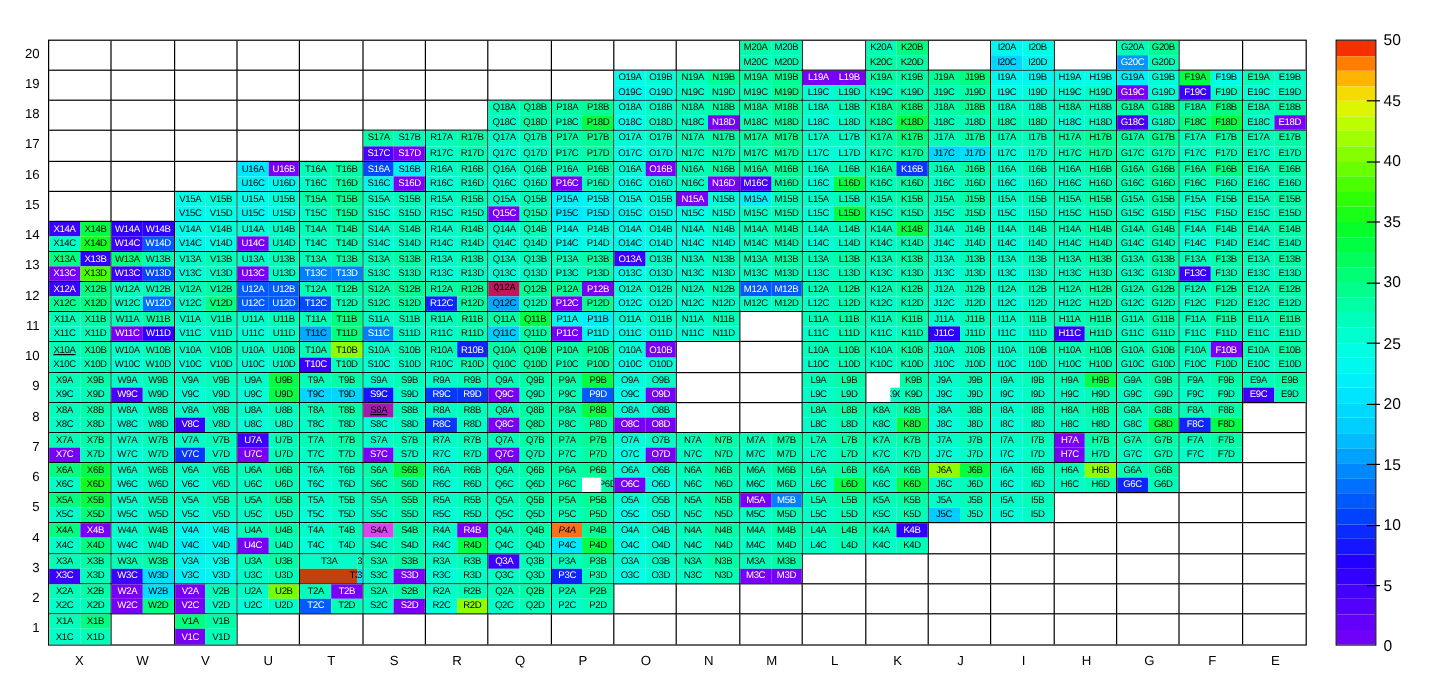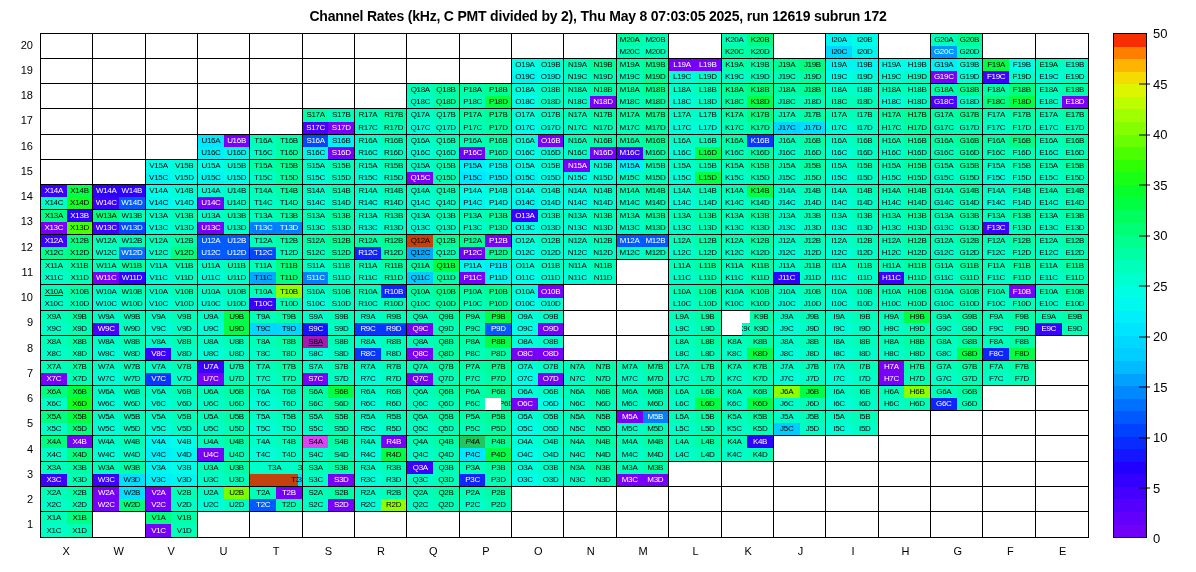--- a/index.html
+++ b/index.html
@@ -39,21 +39,20 @@
   .cbt{position:absolute;left:4px;font-size:13px;transform:translateY(-50%);}
   .cbt-mark{position:absolute;left:-14px;top:50%;width:11px;height:1px;
             background:#000;}
   #cbar-left-tick{position:absolute;left:1104px;top:33px;width:9px;height:505px;}
 </style>
 </head>
 <body>
 
 <div id="root">
 
-  <div id="title">Channel Rates (kHz, C PMT divided by 2), Thu May  8 07:03:05 2025, run 12619 subrun 172</div>
 
   <div id="yaxis-wrap">
       <div class="ytick" style="top: 5.625px;">20</div>
       <div class="ytick" style="top: 30.875px;">19</div>
       <div class="ytick" style="top: 56.125px;">18</div>
       <div class="ytick" style="top: 81.375px;">17</div>
       <div class="ytick" style="top: 106.625px;">16</div>
       <div class="ytick" style="top: 131.875px;">15</div>
       <div class="ytick" style="top: 157.125px;">14</div>
       <div class="ytick" style="top: 182.375px;">13</div>
@@ -1069,21 +1068,21 @@
           <div class="q" style="background: rgb(0, 255, 184); color: rgb(0, 0, 0);">S12C</div>
           <div class="q" style="background: rgb(0, 255, 167); color: rgb(0, 0, 0);">S12D</div>
         </div>
         <div class="cell">
           <div class="q" style="background: rgb(0, 255, 167); color: rgb(0, 0, 0);">R12A</div>
           <div class="q" style="background: rgb(0, 255, 148); color: rgb(0, 0, 0);">R12B</div>
           <div class="q" style="background: rgb(14, 37, 255); color: rgb(255, 255, 255);">R12C</div>
           <div class="q" style="background: rgb(0, 255, 167); color: rgb(0, 0, 0);">R12D</div>
         </div>
         <div class="cell">
-          <div class="q" style="background: #c2410c; color: rgb(0, 0, 0);">Q12A</div>
+          <div class="q" style="background: #be185d; color: rgb(0, 0, 0); font-family: Liberation Mono, monospace;">Q12A</div>
           <div class="q" style="background: rgb(0, 255, 148); color: rgb(0, 0, 0);">Q12B</div>
           <div class="q" style="background: rgb(0, 169, 255); color: rgb(0, 0, 0);">Q12C</div>
           <div class="q" style="background: rgb(0, 255, 184); color: rgb(0, 0, 0);">Q12D</div>
         </div>
         <div class="cell">
           <div class="q" style="background: rgb(0, 255, 148); color: rgb(0, 0, 0);">P12A</div>
           <div class="q" style="background: rgb(120, 0, 248); color: rgb(255, 255, 255);">P12B</div>
           <div class="q" style="background: rgb(120, 0, 248); color: rgb(255, 255, 255);">P12C</div>
           <div class="q" style="background: rgb(0, 255, 148); color: rgb(0, 0, 0);">P12D</div>
         </div>
@@ -2035,21 +2034,21 @@
           <div class="q" style="background: rgb(0, 255, 216); color: rgb(0, 0, 0);">R4C</div>
           <div class="q" style="background: rgb(0, 255, 69); color: rgb(0, 0, 0);">R4D</div>
         </div>
         <div class="cell">
           <div class="q" style="background: rgb(0, 255, 184); color: rgb(0, 0, 0);">Q4A</div>
           <div class="q" style="background: rgb(0, 255, 167); color: rgb(0, 0, 0);">Q4B</div>
           <div class="q" style="background: rgb(0, 255, 200); color: rgb(0, 0, 0);">Q4C</div>
           <div class="q" style="background: rgb(0, 255, 184); color: rgb(0, 0, 0);">Q4D</div>
         </div>
         <div class="cell">
-          <div class="q" style="background: #22c55e; color: rgb(0, 0, 0); font-style: italic;">P4A</div>
+          <div class="q" style="background: #f97316; color: rgb(0, 0, 0); font-style: italic;">P4A</div>
           <div class="q" style="background: rgb(0, 255, 148); color: rgb(0, 0, 0);">P4B</div>
           <div class="q" style="background: rgb(0, 232, 255); color: rgb(0, 0, 0);">P4C</div>
           <div class="q" style="background: rgb(0, 255, 69); color: rgb(0, 0, 0);">P4D</div>
         </div>
         <div class="cell">
           <div class="q" style="background: rgb(0, 255, 216); color: rgb(0, 0, 0);">O4A</div>
           <div class="q" style="background: rgb(0, 255, 200); color: rgb(0, 0, 0);">O4B</div>
           <div class="q" style="background: rgb(0, 255, 232); color: rgb(0, 0, 0);">O4C</div>
           <div class="q" style="background: rgb(0, 255, 216); color: rgb(0, 0, 0);">O4D</div>
         </div>

